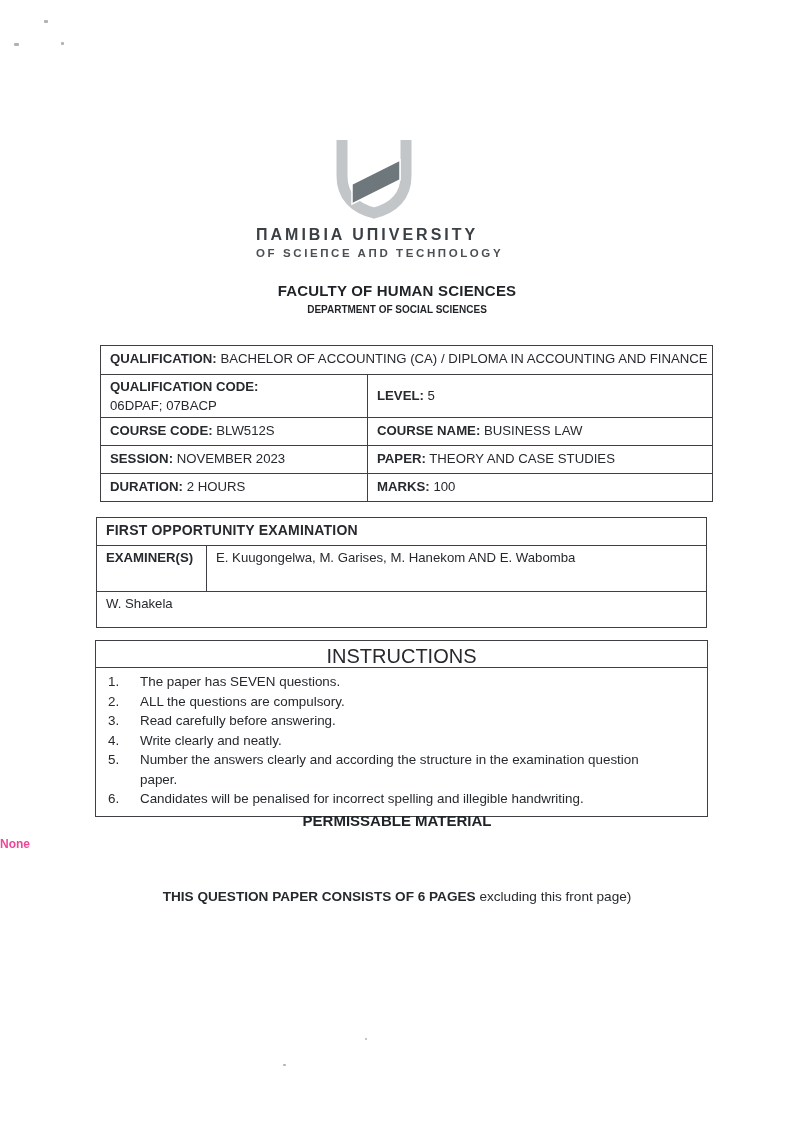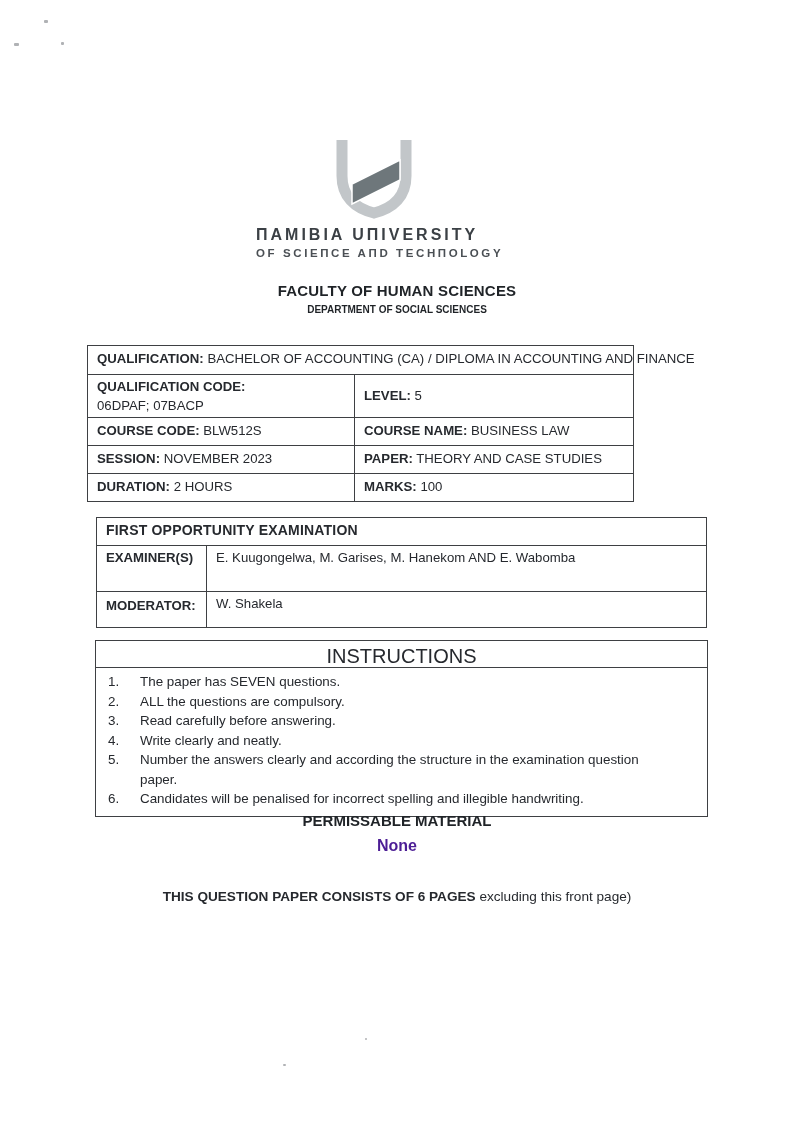--- a/index.html
+++ b/index.html
@@ -31,21 +31,21 @@
 
   
   .tbl { position:absolute; background:#fff; border:1.6px solid #3e4043; }
   .tbl .row { display:flex; border-top:1.4px solid #3e4043; }
   .tbl .row:first-child { border-top:none; }
   .cell { padding:4px 9px; font-size:13.2px; line-height:1.25; }
   .lbl  { font-weight:bold; }
   .val  { font-weight:normal; }
 
   
-  #course-table { top:345px; left:87px; width:547px; }
+  #course-table { top:345px; left:100px; width:613px; }
   #course-table .full { display:block; height:28px; white-space:nowrap; padding-top:5px; }
   #course-table .lcell { width:267px; border-right:1.4px solid #3e4043; }
   #course-table .rcell { flex:1; }
   .h42 { height:43px; }
   .h28 { height:28px; }
   .vmid { display:flex; align-items:center; }
   .stack .lbl { display:block; }
   .stack .val { display:block; margin-top:2px; }
 
   
@@ -63,22 +63,22 @@
   #instructions-table .title-row { display:block; height:27px; text-align:center;
       font-size:20px; font-weight:normal; padding-top:4px; border-bottom:1.4px solid #3e4043; }
   .instr-list { padding:4px 10px 7px 6px; }
   .instr-item { display:flex; font-size:13.4px; line-height:19.5px; }
   .instr-num  { width:26px; text-align:left; padding-left:6px; flex:0 0 26px; }
   .instr-text { padding-left:12px; max-width:545px; }
 
   
   .permissible-title { position:absolute; top:812px; left:0; width:100%; text-align:center;
       font-size:15px; font-weight:bold; color:#1f2327; }
-  .permissible-value { position:absolute; top:837px; left:0; width:100%; text-align:center;
-      font-size:16px; font-weight:bold; color:#4c1d95; }
+  .permissible-value { position:absolute; top:837px; left:0; width:100%; 
+      font-size:12px; font-weight:bold; color:#ec4899; }
   .footer-note { position:absolute; top:889px; left:0; width:100%; text-align:center;
       font-size:13.6px; color:#26292e; }
   .footer-note .bold-part { font-weight:bold; }
 </style>
 </head>
 <body>
 
 <div id="page">
 
   <div class="speck" style="top:20px;left:44px;width:4px;height:3px;"></div>
@@ -144,21 +144,20 @@
 
   <div class="tbl" id="exam-table">
     <div class="row">
       <div class="cell title-row">FIRST  OPPORTUNITY EXAMINATION</div>
     </div>
     <div class="row examiner-row">
       <div class="cell lcell lbl">EXAMINER(S)</div>
       <div class="cell rcell">E. Kuugongelwa,   M. Garises,  M. Hanekom AND  E. Wabomba</div>
     </div>
     <div class="row moderator-row">
-      <div class="cell lcell lbl">MODERATOR:</div>
       <div class="cell rcell">W. Shakela</div>
     </div>
   </div>
 
   <div class="tbl" id="instructions-table">
     <div class="title-row">INSTRUCTIONS</div>
     <div class="instr-list">
       <div class="instr-item">
         <span class="instr-num">1.</span>
         <span class="instr-text">The paper has SEVEN questions.</span>

